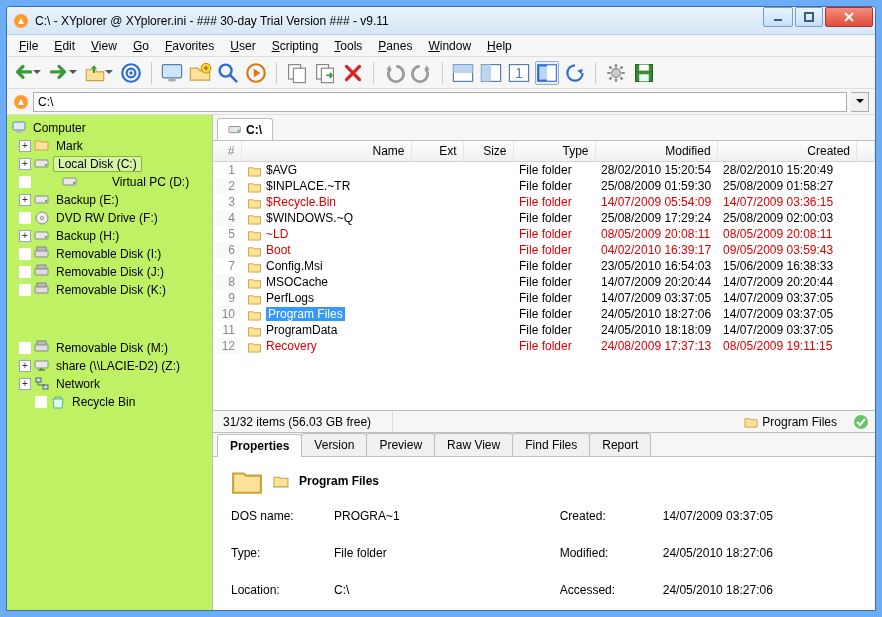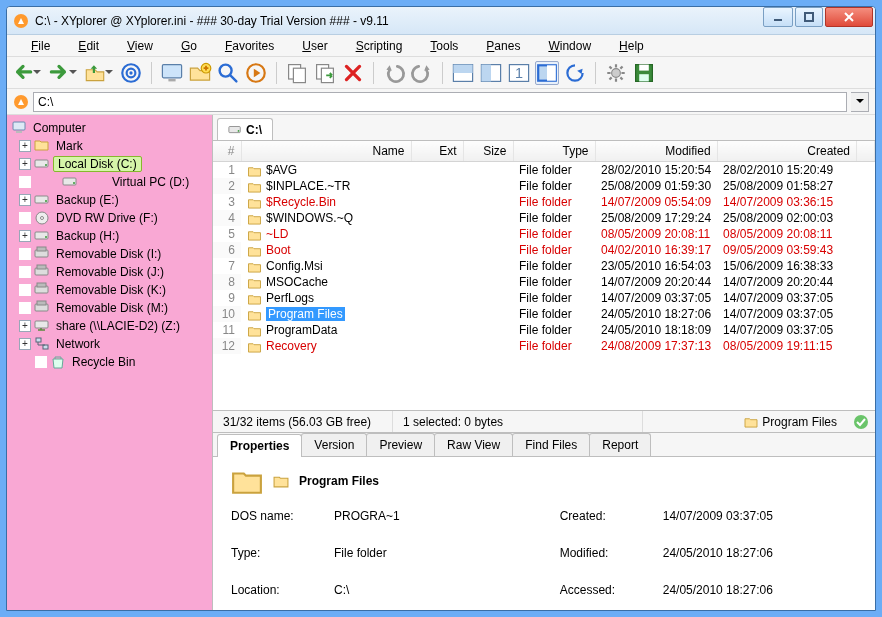--- a/index.html
+++ b/index.html
@@ -14,40 +14,40 @@
 .titlebar .title { flex: 1; color: #000; font-size: 12px; white-space: nowrap; overflow: hidden; }
 .winbtns { display: flex; gap: 2px; align-self: flex-start; }
 .winbtn { width: 30px; height: 20px; border: 1px solid #7a9fc3; border-radius: 2px; display: flex; align-items: center; justify-content: center; background: linear-gradient(to bottom,#eaf5ff,#c6dff7); color: #405a78; font-weight: bold; font-size: 11px; }
 .winbtn.max { width: 28px; }
 .winbtn.close { width: 48px; background: linear-gradient(to bottom,#f58e7e,#e04b3a); border-color:#b13427; color:#fff; }
 .winbtn.close svg { stroke:#fff; }
 .winbtn svg { width:10px; height:10px; stroke:#405a78; stroke-width:2; fill:none; }
 
 
 .menubar { height: 22px; display:flex; align-items:center; gap:0; padding:0 4px; background:#f6f6f6; border-bottom:1px solid #ddd; }
-.menubar .item { padding: 2px 8px; margin-left: 12px; }
+.menubar .item { padding: 2px 8px; }
 .menubar .item .u { text-decoration: underline; }
 
 
 .toolbar { height: 32px; display:flex; align-items:center; gap:4px; padding:2px 4px; background:#f6f6f6; border-bottom:1px solid #ddd; }
 .tbtn { width:24px; height:24px; display:flex; align-items:center; justify-content:center; border-radius:2px; position:relative; }
 .tbtn.dd::after { content:""; position:absolute; right:-6px; top:9px; border:4px solid transparent; border-top-color:#555; }
 .tbtn.dd { margin-right:8px; }
 .sep { width:1px; height:22px; background:#ccc; margin:0 4px; }
 
 
 .addressbar { height:26px; display:flex; align-items:center; padding:2px 6px; background:#f6f6f6; border-bottom:1px solid #ddd; gap:4px; }
 .addr-icon { width:16px; height:16px; }
 .addr-input { flex:1; border:1px solid #abadb3; height:20px; padding:0 4px; display:flex; align-items:center; background:#fff; }
 .addr-dd { width:18px; height:20px; border:1px solid #abadb3; border-left:none; display:flex; align-items:center; justify-content:center; background:#f0f0f0; }
 .addr-dd::after { content:""; border:4px solid transparent; border-top-color:#000; margin-top:3px; }
 
 
 .main { flex:1; display:flex; min-height:0; }
-.tree-panel { width:206px; border-right:1px solid #bebebe; display:flex; flex-direction:column; overflow:hidden; background:#f9a8d4; }
+.tree-panel { width:206px; border-right:1px solid #bebebe; display:flex; flex-direction:column; overflow:hidden; background:#bef264; }
 .tree-panel .scroll { flex:1; overflow:auto; padding:4px 2px; }
 .tree-row { display:flex; align-items:center; height:18px; padding-left:2px; white-space:nowrap; }
 .tree-exp { width:12px; height:12px; border:1px solid #98a7b7; display:flex; align-items:center; justify-content:center; font-size:10px; line-height:10px; color:#333; margin-right:3px; background:#fff; }
 .tree-exp.blank { border:none; }
 .tree-icon { width:16px; height:16px; margin-right:3px; flex-shrink:0; }
 .tree-label { padding:0 3px; border-radius:2px; }
 .tree-label.sel { background:#d6f5a9; border:1px solid #86b82d; padding:0 4px; }
 
 .right-panel { flex:1; display:flex; flex-direction:column; min-width:0; }
 .tabbar { height:26px; display:flex; align-items:flex-end; padding:2px 4px 0 4px; background:#f6f6f6; border-bottom:1px solid #bebebe; }
@@ -481,21 +481,21 @@
           </div>
           <div class="tree-row" style="padding-left: 10px;">
             <span class="tree-exp blank"></span>
             <span class="tree-icon">
               <svg class="i" viewBox="0 0 16 16">
                 <use href="#ic-removable"></use>
               </svg>
             </span>
             <span class="tree-label">Removable Disk (K:)</span>
           </div>
-          <div class="tree-row" style="padding-left: 10px;">
+          <div class="tree-row" style="padding-left: 10px; margin-top: 40px;">
             <span class="tree-exp blank"></span>
             <span class="tree-icon">
               <svg class="i" viewBox="0 0 16 16">
                 <use href="#ic-removable"></use>
               </svg>
             </span>
             <span class="tree-label">Removable Disk (M:)</span>
           </div>
           <div class="tree-row" style="padding-left: 10px;">
             <span class="tree-exp">+</span>
@@ -698,21 +698,20 @@
                 <td>24/08/2009 17:37:13</td>
                 <td>08/05/2009 19:11:15</td>
                 <td></td>
               </tr>
             </tbody>
         </table>
       </div>
 
       <div class="statusbar">
         <div class="cell" style="width:180px">31/32 items (56.03 GB free)</div>
-        <div class="cell" style="width:250px">1 selected: 0 bytes</div>
         <div class="spacer"></div>
         <div class="cell" style="border-right:none">
           <span style="width:14px;height:12px;display:inline-block;margin-right:4px">
               <svg class="i" viewBox="0 0 15 13">
                 <use href="#ic-smallfolder"></use>
               </svg>
             </span>
           <span>Program Files</span>
         </div>
         <span class="okicon" style="width:16px;height:16px;display:inline-block">

